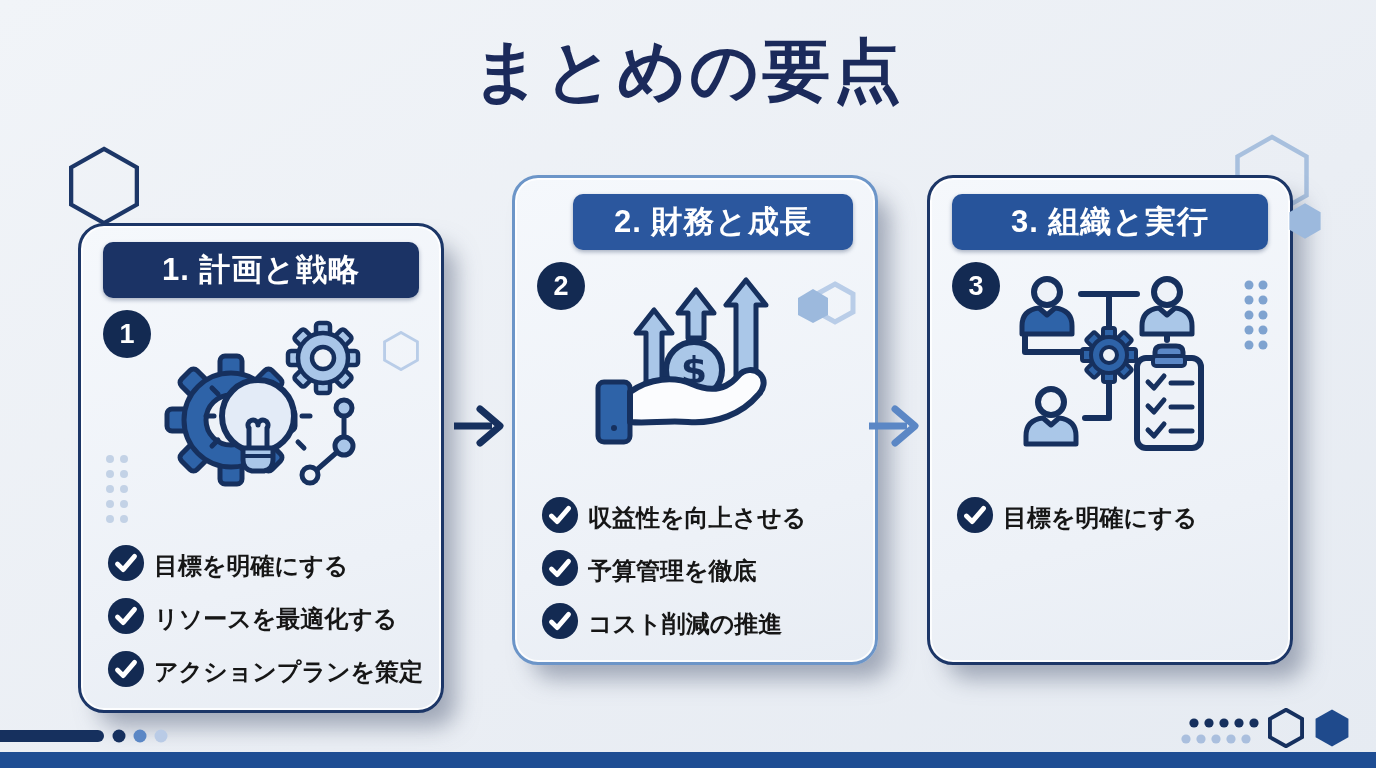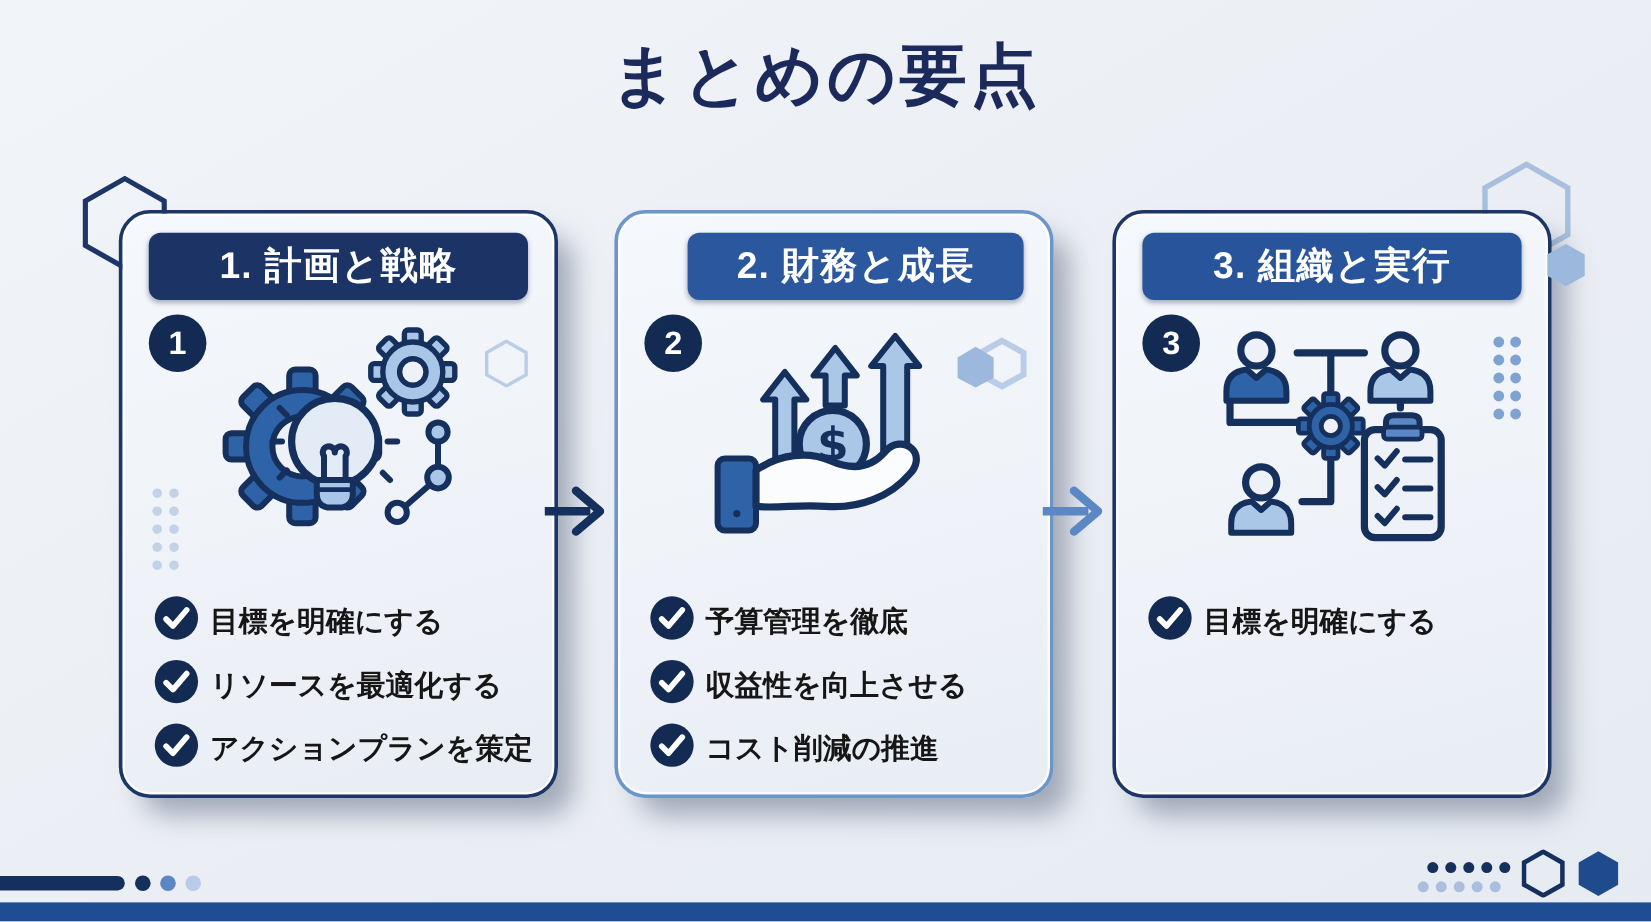--- a/index.html
+++ b/index.html
@@ -4,31 +4,31 @@
 <style>
   * { margin:0; padding:0; box-sizing:border-box; }
   html,body { width:1376px; height:768px; overflow:hidden; }
   body {
     position:relative;
     font-family:"Liberation Sans","DejaVu Sans",sans-serif;
     background:linear-gradient(150deg,#f1f4f8 0%,#eaeef4 60%,#e6ebf2 100%);
   }
   .title {
     position:absolute; top:26px; left:0; width:100%;
-    text-align:center; font-size:56px; font-weight:900;
+    text-align:center; font-size:68px; font-weight:900;
     color:#1b2a5b; letter-spacing:3px;
   }
   .card {
     position:absolute; top:175px; width:366px; height:490px;
     background:linear-gradient(165deg,#f5f8fc 0%,#edf1f7 70%,#e8edf4 100%);
     border:3px solid #1c3667; border-radius:26px;
     box-shadow:16px 18px 22px -4px rgba(100,112,135,0.55), 0 0 0 2px rgba(255,255,255,0.85) inset;
     z-index:2;
   }
-  .card1 { left:99px; }
+  .card1 { left:78px;margin-top:48px; }
   .card2 { left:512px; border-color:#6c95c8;padding-left:36px; }
   .card3 { left:927px; }
   .card-header {
     margin:16px 22px 0; height:56px; border-radius:10px;
     display:flex; align-items:center; justify-content:center;
     color:#ffffff; font-size:31px; font-weight:800; letter-spacing:1px;
     box-shadow:0 2px 4px rgba(20,40,80,0.35);
   }
   .hdr1 { background:#1b3365; }
   .hdr2 { background:#2b579e; }
@@ -212,28 +212,28 @@
       <path d="M60,122 C80,108 104,106 122,114 C140,122 156,120 168,106 C174,99 184,98 190,104 C196,110 194,119 188,125 C172,144 146,154 118,152 C96,150 78,154 60,152 Z" fill="#fbfcfe" stroke="#16305e" stroke-width="6" stroke-linejoin="round"></path>
     </svg>
   </div>
 
   <div class="check-list">
     <div class="check-row">
       <svg width="38" height="38" viewBox="0 0 40 40">
           <circle cx="20" cy="20" r="19" fill="#132a52"></circle>
           <path d="M11 21 L17 27 L29 13" stroke="#fff" stroke-width="5" fill="none" stroke-linecap="round" stroke-linejoin="round"></path>
         </svg>
+      <span class="label">収益性を向上させる</span>
+    </div>
+    <div class="check-row">
+      <svg width="38" height="38" viewBox="0 0 40 40">
+          <circle cx="20" cy="20" r="19" fill="#132a52"></circle>
+          <path d="M11 21 L17 27 L29 13" stroke="#fff" stroke-width="5" fill="none" stroke-linecap="round" stroke-linejoin="round"></path>
+        </svg>
       <span class="label">予算管理を徹底</span>
-    </div>
-    <div class="check-row">
-      <svg width="38" height="38" viewBox="0 0 40 40">
-          <circle cx="20" cy="20" r="19" fill="#132a52"></circle>
-          <path d="M11 21 L17 27 L29 13" stroke="#fff" stroke-width="5" fill="none" stroke-linecap="round" stroke-linejoin="round"></path>
-        </svg>
-      <span class="label">収益性を向上させる</span>
     </div>
     <div class="check-row">
       <svg width="38" height="38" viewBox="0 0 40 40">
           <circle cx="20" cy="20" r="19" fill="#132a52"></circle>
           <path d="M11 21 L17 27 L29 13" stroke="#fff" stroke-width="5" fill="none" stroke-linecap="round" stroke-linejoin="round"></path>
         </svg>
       <span class="label">コスト削減の推進</span>
     </div>
   </div>
 </div>

